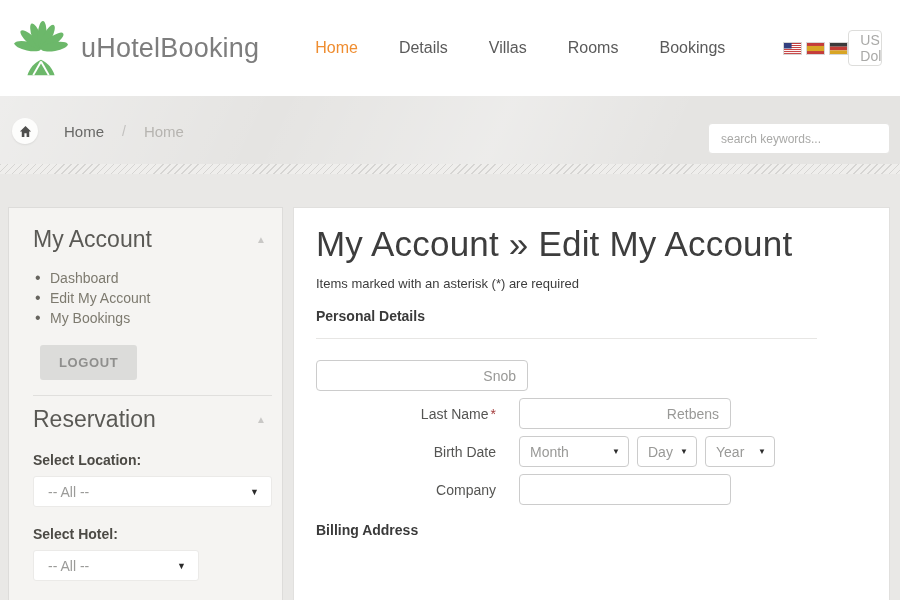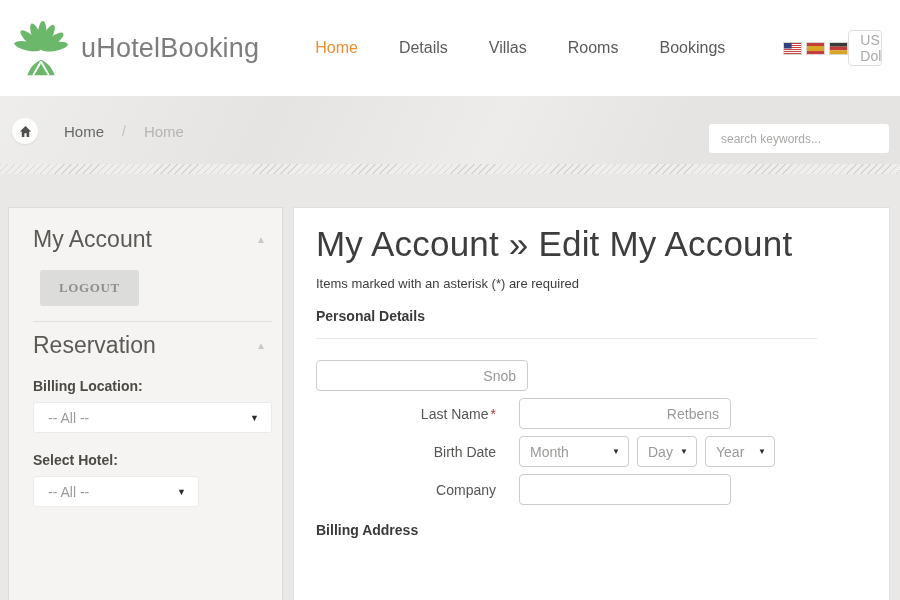--- a/index.html
+++ b/index.html
@@ -75,21 +75,21 @@
   }
   .side-title { position: relative; font-size: 23px; font-weight: 400; color: #5a5955; padding-right: 20px; }
   .side-arrow { position: absolute; right: 6px; top: 8px; font-size: 10px; color: #c9c8c6; cursor: pointer; }
   .side-list { list-style: none; margin-top: 15px; }
   .side-list li { position: relative; padding-left: 17px; line-height: 20px; cursor: pointer; }
   .side-list li::before { content: "•"; position: absolute; left: 2px; color: #66645f; }
   .side-list li span { font-size: 14px; color: #7d7a6f; }
   .logout-btn {
     margin: 17px 0 0 7px; padding: 10px 19px; background: #dcdcda; border: none;
     border-radius: 3px; color: #8f8f8d; font-weight: bold; font-size: 13px;
-    letter-spacing: 0.6px; cursor: pointer; font-family: Liberation Serif, serif;
+    letter-spacing: 0.6px; cursor: pointer; font-family: Liberation Sans, sans-serif;
   }
   .side-divider { border: none; border-top: 1px solid #e0dfdd; margin: 15px 0 10px 0; }
   .side-label { display: block; font-size: 14px; font-weight: bold; color: #4c4a45; margin-top: 19px; }
   .selectbox {
     margin-top: 8px; height: 31px; background: #fff; border: 1px solid #eceb e9;
     border: 1px solid #ebeae8; border-radius: 3px; display: flex; align-items: center;
     padding: 0 12px 0 14px; cursor: pointer;
   }
   .selectbox .sel-text { flex: 1; font-size: 14px; color: #9b9b99; }
   .selectbox .sel-caret { font-size: 9px; color: #2b2b2b; }
@@ -212,27 +212,32 @@
     <span class="crumb-current">Home</span>
   </div>
   <input class="search-input" type="text" placeholder="search keywords..." style="">
 </div>
 
 <aside class="sidebar">
   <h2 class="side-title">
     <span>My Account</span>
     <span class="side-arrow">▲</span>
   </h2>
+  <ul class="side-list">
+    <li><span>Dashboard</span></li>
+    <li><span>Edit My Account</span></li>
+    <li><span>My Bookings</span></li>
+  </ul>
   <button class="logout-btn">LOGOUT</button>
   <hr class="side-divider">
   <h2 class="side-title">
     <span>Reservation</span>
     <span class="side-arrow">▲</span>
   </h2>
-  <label class="side-label">Billing Location:</label>
+  <label class="side-label">Select Location:</label>
   <div class="selectbox">
     <span class="sel-text">-- All --</span>
     <span class="sel-caret">▼</span>
   </div>
   <label class="side-label">Select Hotel:</label>
   <div class="selectbox narrow">
     <span class="sel-text">-- All --</span>
     <span class="sel-caret">▼</span>
   </div>
   

